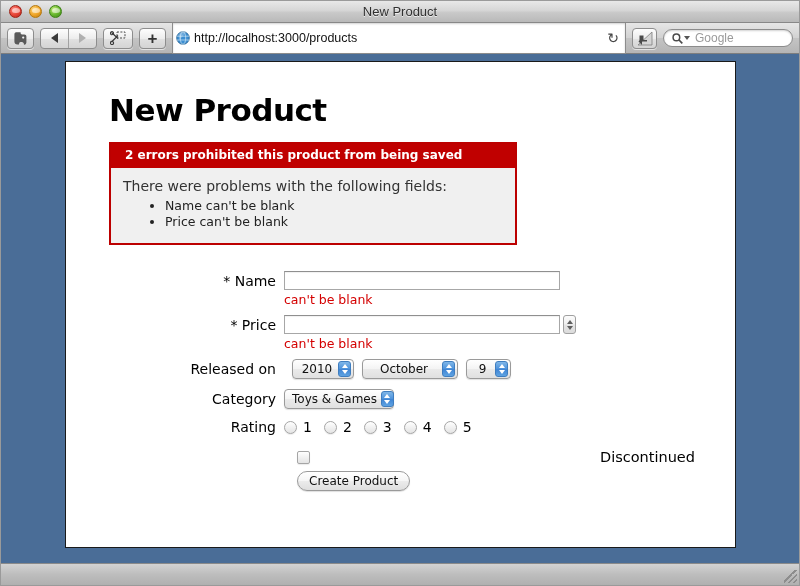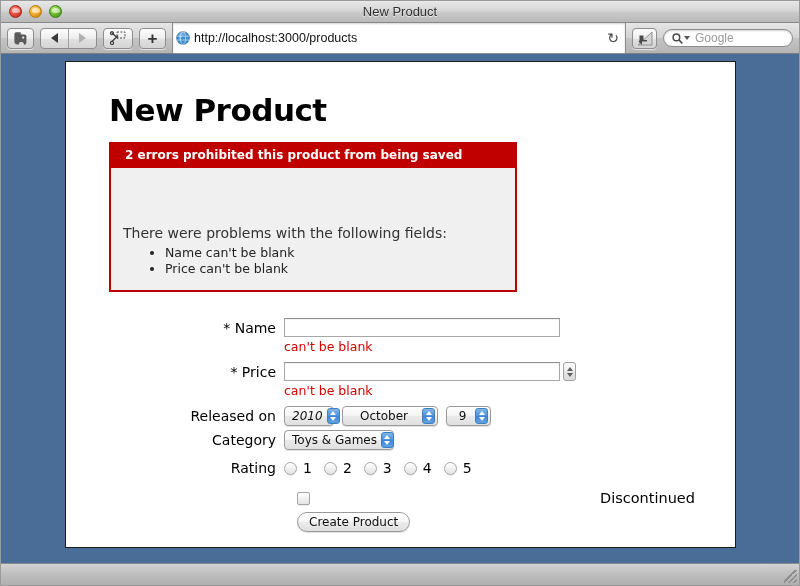--- a/index.html
+++ b/index.html
@@ -246,21 +246,20 @@
     color: #ffffff;
     font-size: 12px;
     font-weight: bold;
     font-family: "DejaVu Sans", sans-serif;
     padding: 5px 5px 6px 14px;
     line-height: 1.1;
   }
   .error-body {
     padding: 10px 12px 14px 12px;
     background: #f0f0f0;
-    margin-top: 47px;
   }
   .error-body p {
     margin: 0 0 4px 0;
     font-size: 14px;
     color: #333;
     font-family: "DejaVu Sans", sans-serif;
   }
   .error-body ul {
     margin: 4px 0 0 0;
     padding-left: 42px;
@@ -387,21 +386,21 @@
     border-left: 3px solid transparent;
     border-right: 3px solid transparent;
     border-bottom: 4px solid #ffffff;
   }
   .msel-arrows .ma-dn {
     width: 0; height: 0;
     border-left: 3px solid transparent;
     border-right: 3px solid transparent;
     border-top: 4px solid #ffffff;
   }
-  .sel-year { width: 50px; font-style: italic; }
+  .sel-year { width: 62px; }
   .sel-month { width: 96px; }
   .sel-day { width: 45px; }
   .sel-category { width: 110px; }
 
   
   .radio-group {
     display: flex;
     align-items: center;
     gap: 0;
   }
@@ -593,21 +592,21 @@
             <div class="fctl">
               <input class="text-input" type="text" value="" style="">
               <span class="stepper">
                 <span class="sa-up"></span>
                 <span class="sa-dn"></span>
               </span>
             </div>
           </div>
           <div class="field-error">can't be blank</div>
 
-          <div class="frow" style="margin-bottom:4px;">
+          <div class="frow" style="margin-bottom:10px;gap:8px;">
             <div class="flabel">Released on</div>
             <div class="fctl">
               <span class="mselect sel-year">
                 <span class="msel-label">2010</span>
                 <span class="msel-arrows">
                   <span class="ma-up"></span>
                     <span class="ma-dn"></span>
                 </span>
               </span>
               <span class="mselect sel-month">

